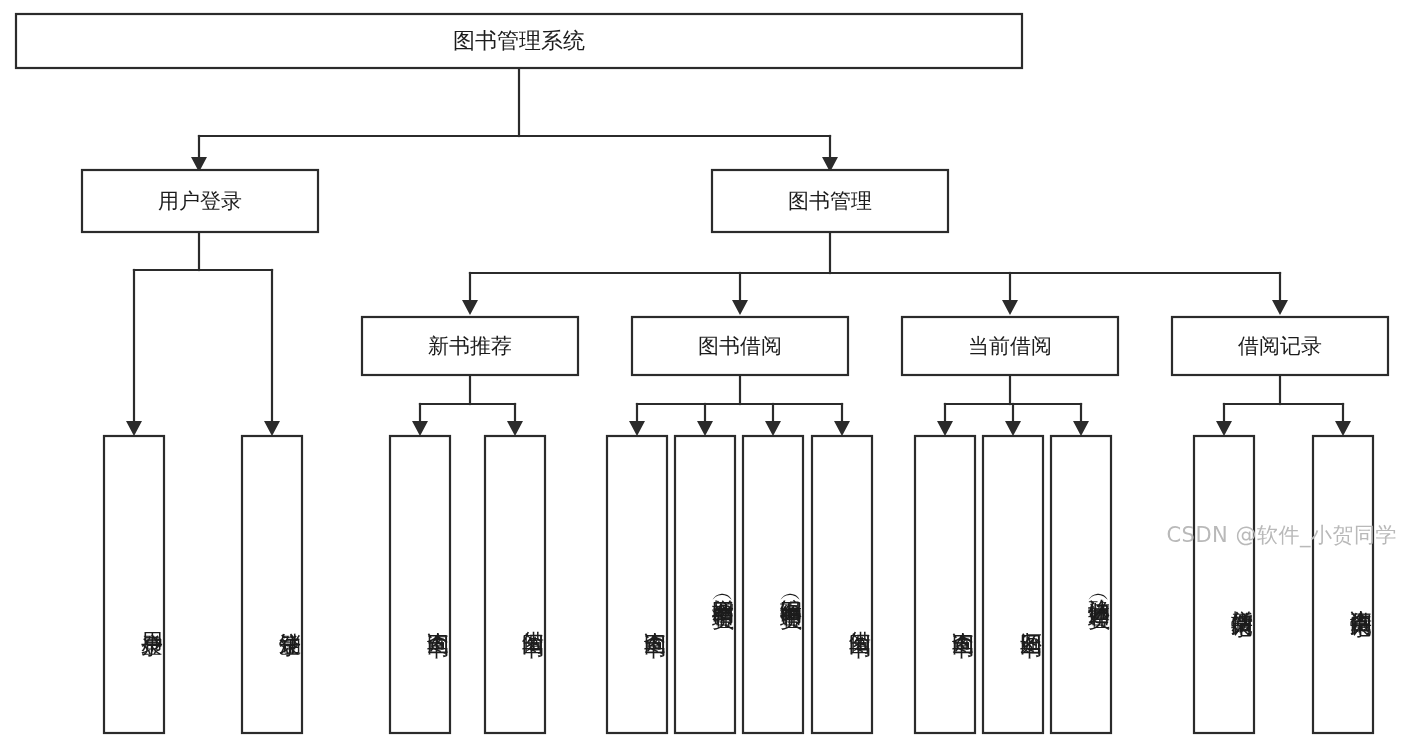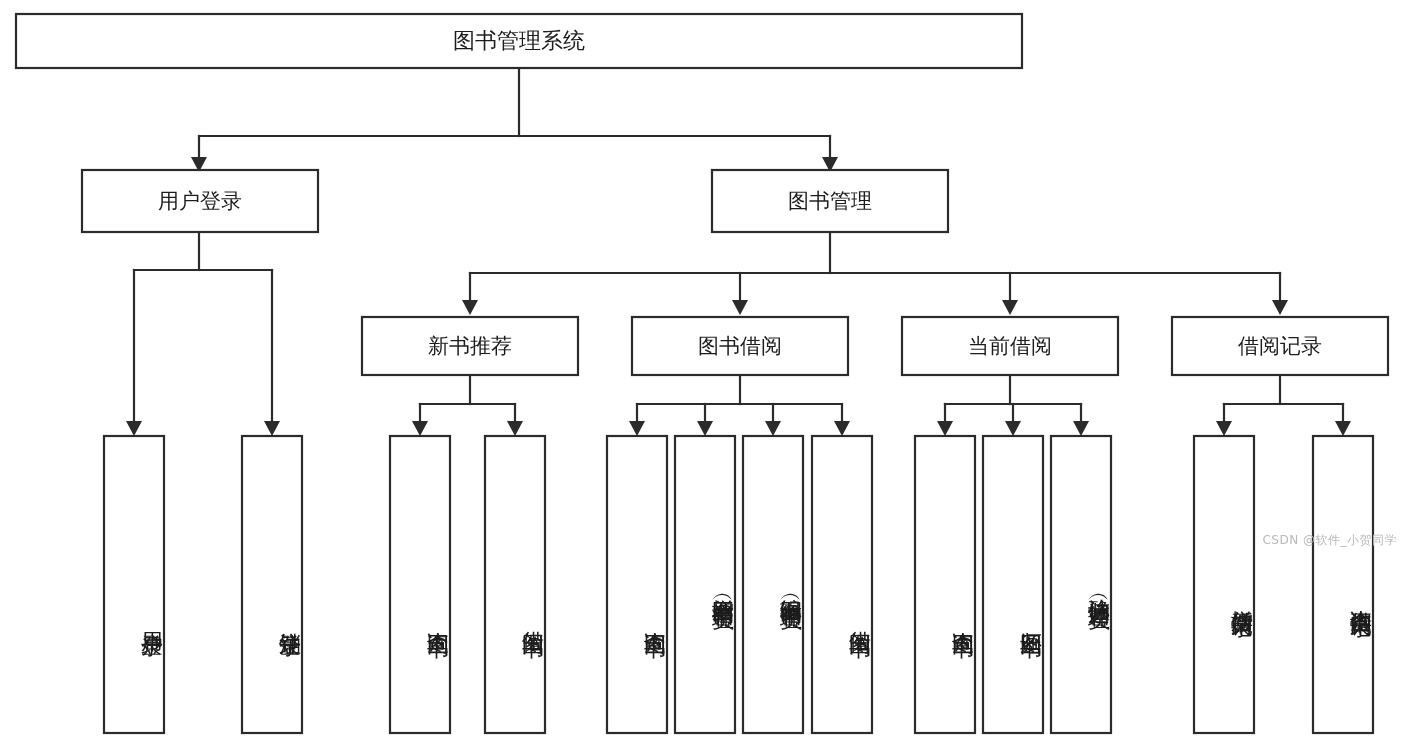--- a/index.html
+++ b/index.html
@@ -71,21 +71,21 @@
     letter-spacing: 1.5px;
     color: #1c1c1c;
     white-space: nowrap;
     pointer-events: none;
   }
   .watermark {
     position: absolute;
     right: 8px;
     bottom: 4px;
     font-family: "DejaVu Sans", "Liberation Sans", sans-serif;
-    font-size: 12px;
+    font-size: 21px;
     color: #b9b9b9;
     letter-spacing: 0.5px;
     white-space: nowrap;
     margin-left: 46px;
   }
 </style>
 </head>
 <body>
 
 <div id="diagram-root">

